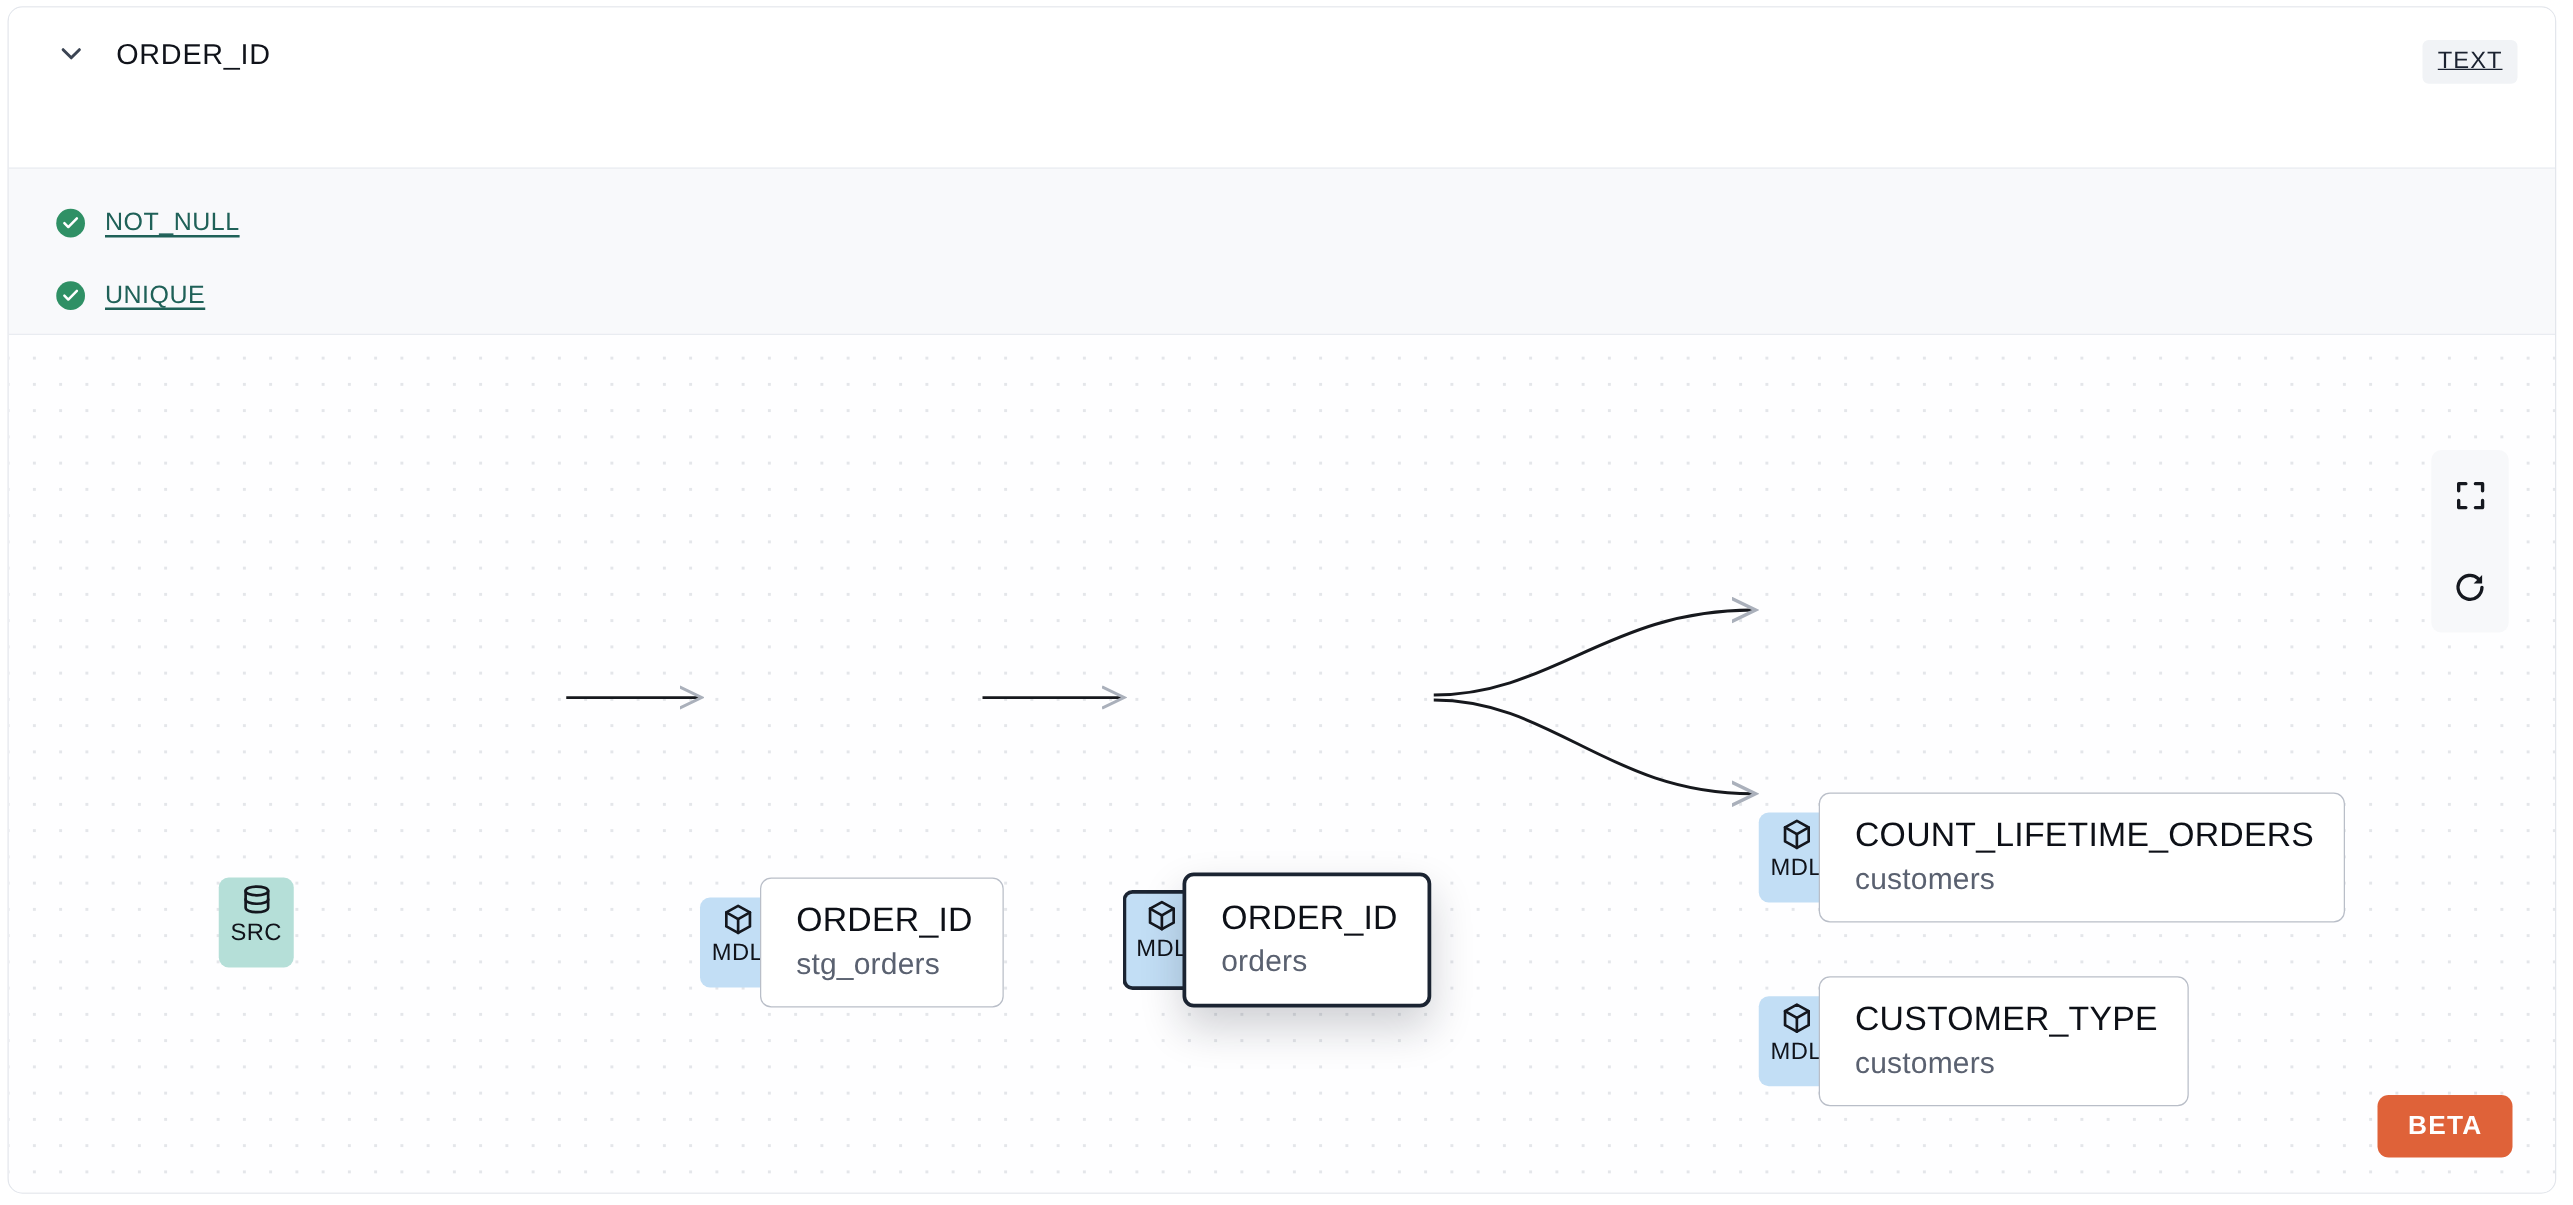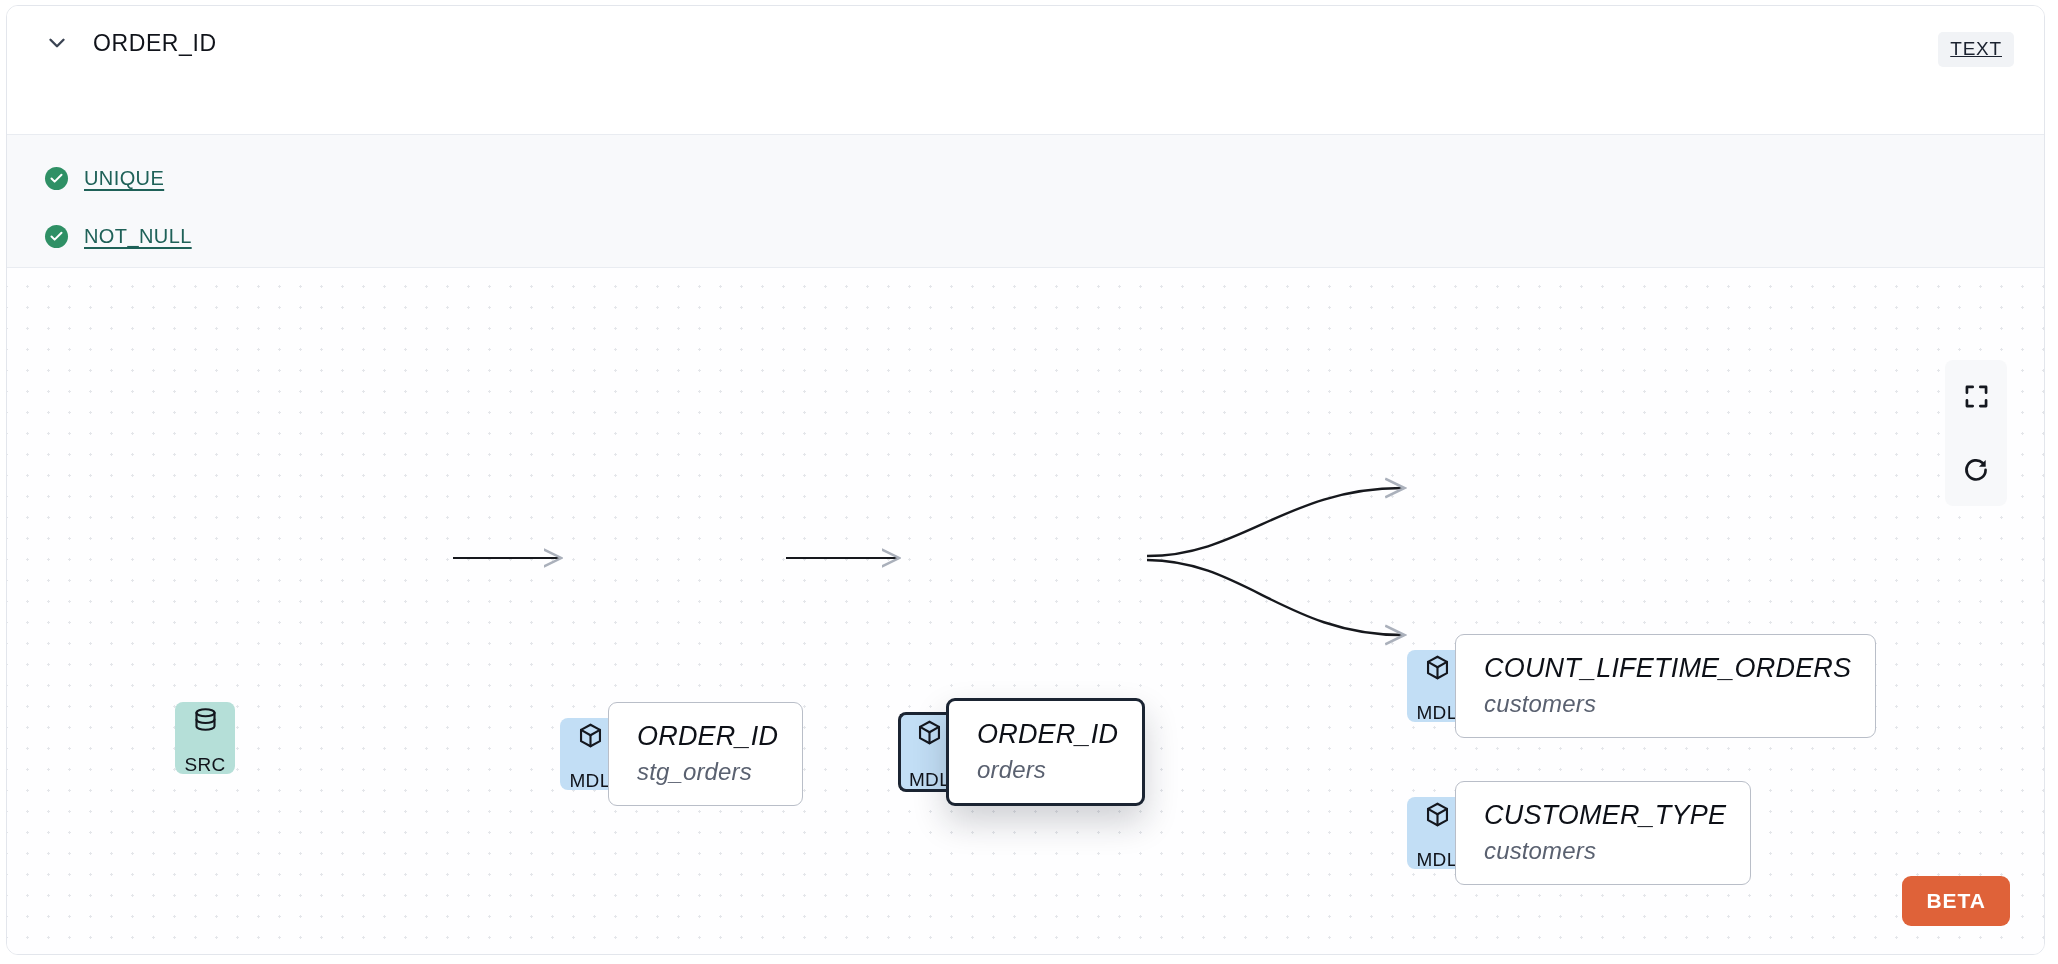--- a/index.html
+++ b/index.html
@@ -156,21 +156,21 @@
     align-items: stretch;
     z-index: 3;
   }
 
   .node-badge {
     width: 60px;
     border-radius: 8px;
     display: flex;
     flex-direction: column;
     align-items: center;
-    justify-content: space-between;
+    justify-content: flex-start;
     box-sizing: border-box;
     z-index: 2;
     align-self: center;
     height: 72px;
     padding-top: 2px;
   }
   .node-badge.src { background: #b5dfd8; }
   .node-badge.mdl { background: #c2def5; }
   .node-badge.selected {
     border: 3px solid #1b2432;
@@ -192,21 +192,20 @@
     border: 1px solid #b9bec8;
     border-radius: 9px;
     margin-left: -12px;
     padding: 18px 24px 18px 28px;
     display: flex;
     flex-direction: column;
     justify-content: center;
     box-sizing: border-box;
     min-height: 104px;
     z-index: 3;
-    font-style: italic;
   }
   .node-body.selected {
     border: 3px solid #1b2432;
     box-shadow: 0 16px 34px rgba(20,26,38,0.20);
     min-height: 108px;
   }
 
   .node-name {
     font-size: 27px;
     color: #0d1017;
@@ -282,30 +281,30 @@
     </div>
 
     <div class="tests">
 
       <div class="test-row">
         <span class="check-icon">
           <svg width="15" height="15" viewBox="0 0 24 24" fill="none" stroke="#ffffff" stroke-width="3.2" stroke-linecap="round" stroke-linejoin="round">
             <polyline points="20 6 9 17 4 12"></polyline>
           </svg>
         </span>
-        <a class="test-link">UNIQUE</a>
+        <a class="test-link">NOT_NULL</a>
       </div>
 
       <div class="test-row">
         <span class="check-icon">
           <svg width="15" height="15" viewBox="0 0 24 24" fill="none" stroke="#ffffff" stroke-width="3.2" stroke-linecap="round" stroke-linejoin="round">
             <polyline points="20 6 9 17 4 12"></polyline>
           </svg>
         </span>
-        <a class="test-link">NOT_NULL</a>
+        <a class="test-link">UNIQUE</a>
       </div>
 
     </div>
 
     <div class="graph">
 
       <svg class="graph-svg" viewBox="0 0 2037 686" preserveAspectRatio="none">
         <defs>
           <marker id="arrowhead" markerWidth="9" markerHeight="9" refX="7" refY="4.5" orient="auto" markerUnits="strokeWidth">
             <path d="M0,0.6 L8,4.5 L0,8.4" fill="none" stroke="#aab0bb" stroke-width="1.1"></path>

